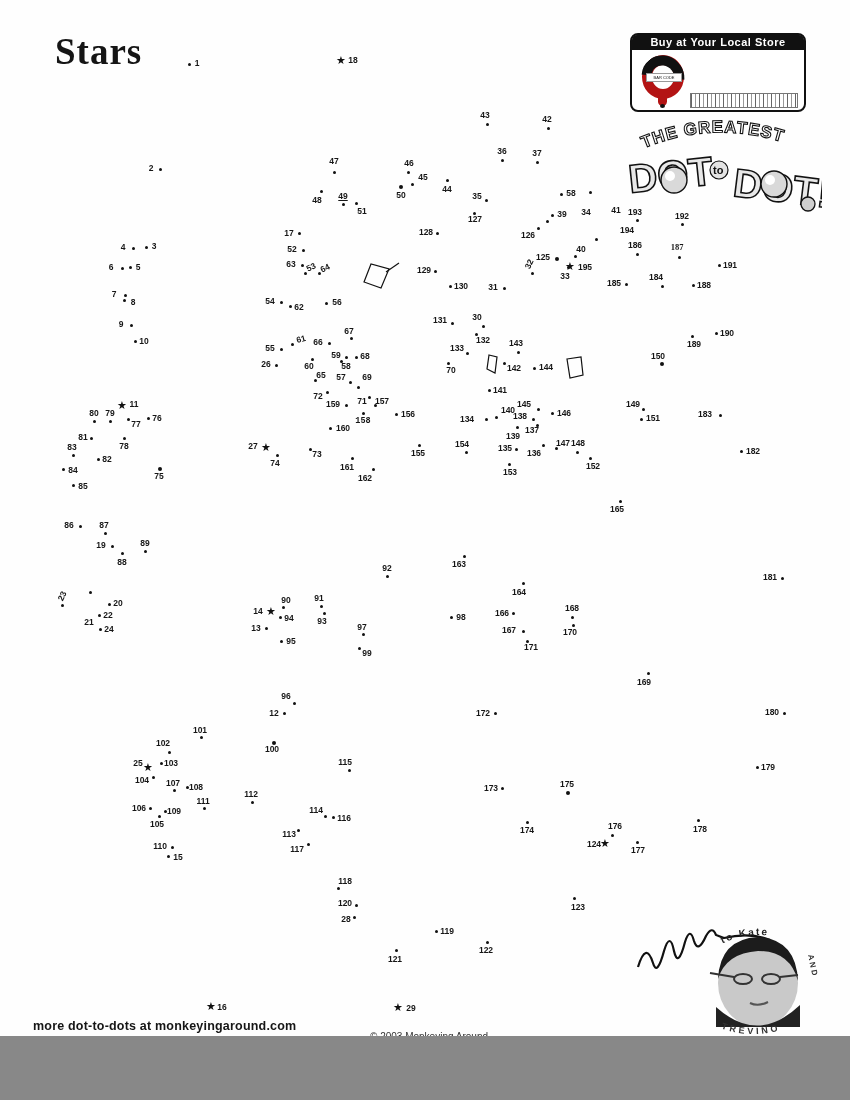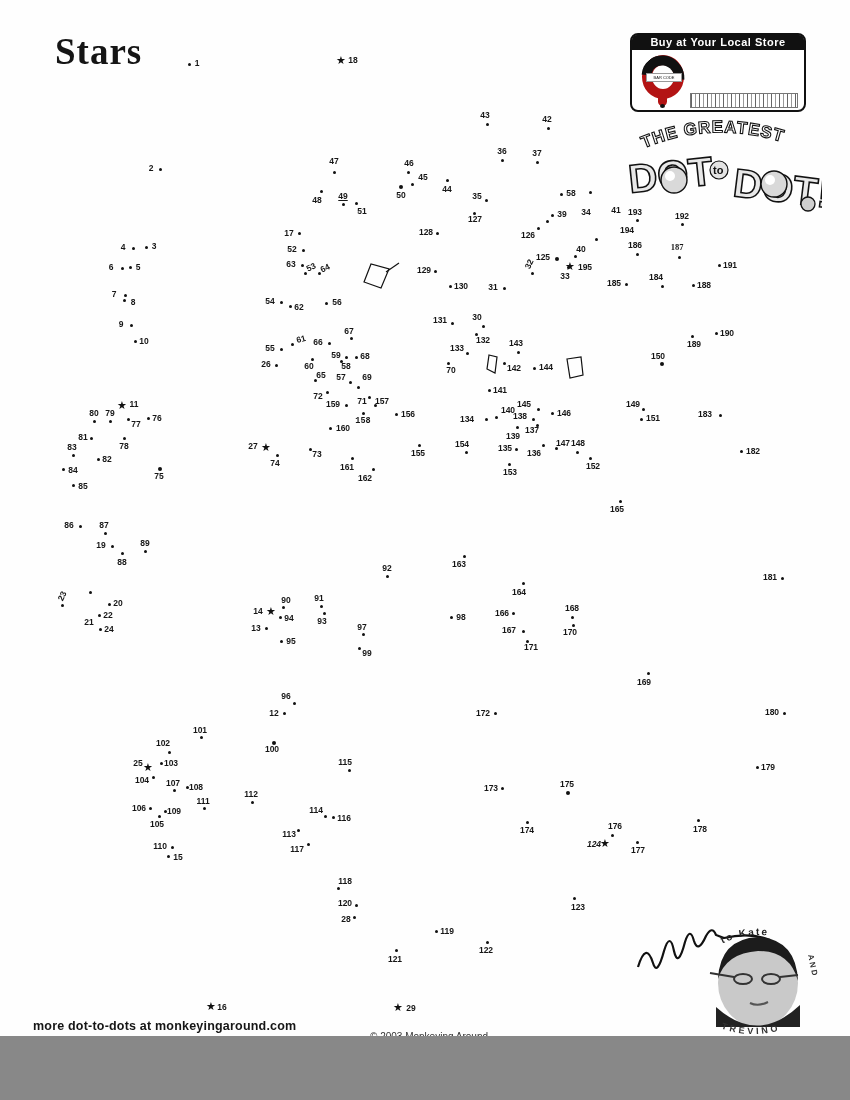--- a/index.html
+++ b/index.html
@@ -327,21 +327,21 @@
       <span class="dlabel" style="left: 447px; top: 931px;">119</span>
       <span class="dot" style="left: 354.5px; top: 903.5px;"></span>
       <span class="dlabel" style="left: 345px; top: 903px;">120</span>
       <span class="dot" style="left: 394.5px; top: 948.5px;"></span>
       <span class="dlabel" style="left: 395px; top: 959px;">121</span>
       <span class="dot" style="left: 485.5px; top: 940.5px;"></span>
       <span class="dlabel" style="left: 486px; top: 950px;">122</span>
       <span class="dot" style="left: 572.5px; top: 896.5px;"></span>
       <span class="dlabel" style="left: 578px; top: 907px;">123</span>
       <span class="star" style="left: 605px; top: 844px;">★</span>
-      <span class="dlabel" style="left: 594px; top: 844px; font-style: italic;">124</span>
+      <span class="dlabel" style="left: 594px; top: 844px;">124</span>
       <span class="dot b" style="left: 554.5px; top: 256.5px;"></span>
       <span class="dlabel" style="left: 543px; top: 257px;">125</span>
       <span class="dot" style="left: 536.5px; top: 226.5px;"></span>
       <span class="dlabel" style="left: 528px; top: 235px;">126</span>
       <span class="dot" style="left: 472.5px; top: 211.5px;"></span>
       <span class="dlabel" style="left: 475px; top: 219px;">127</span>
       <span class="dot" style="left: 435.5px; top: 231.5px;"></span>
       <span class="dlabel" style="left: 426px; top: 232px;">128</span>
       <span class="dot" style="left: 433.5px; top: 269.5px;"></span>
       <span class="dlabel" style="left: 424px; top: 270px;">129</span>

